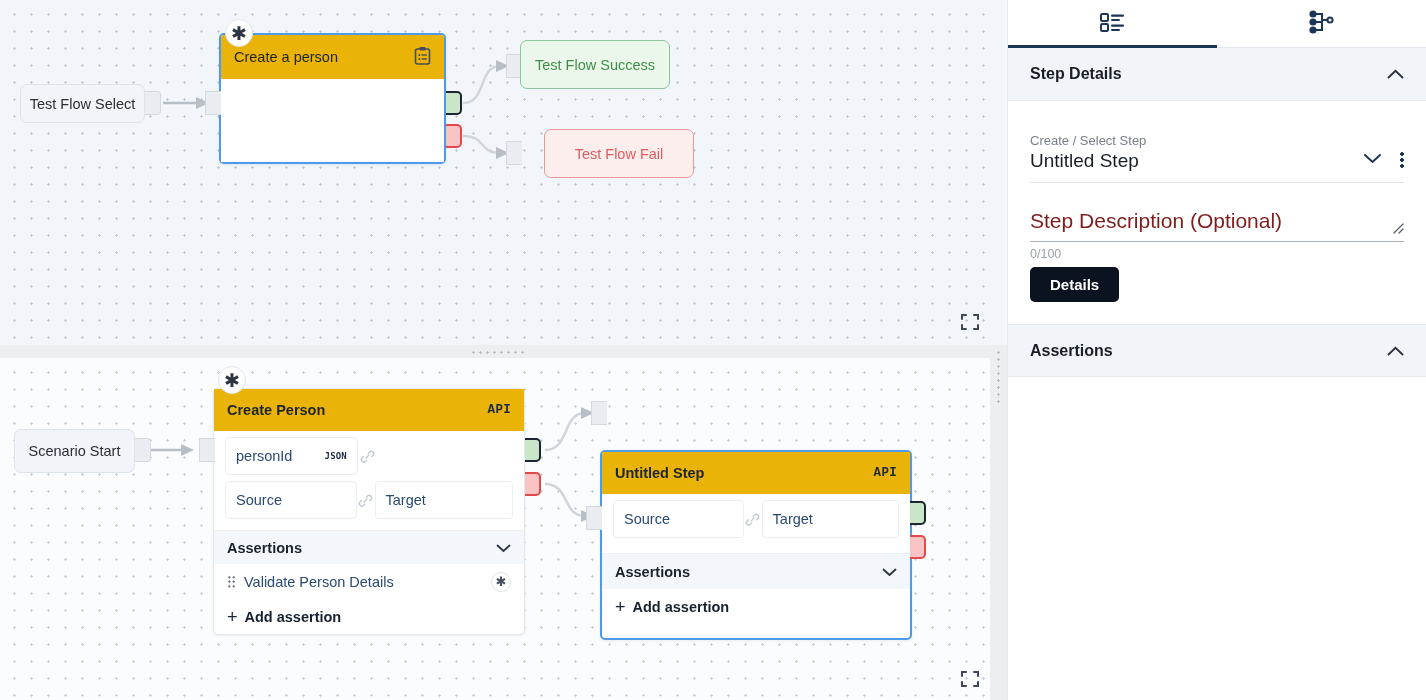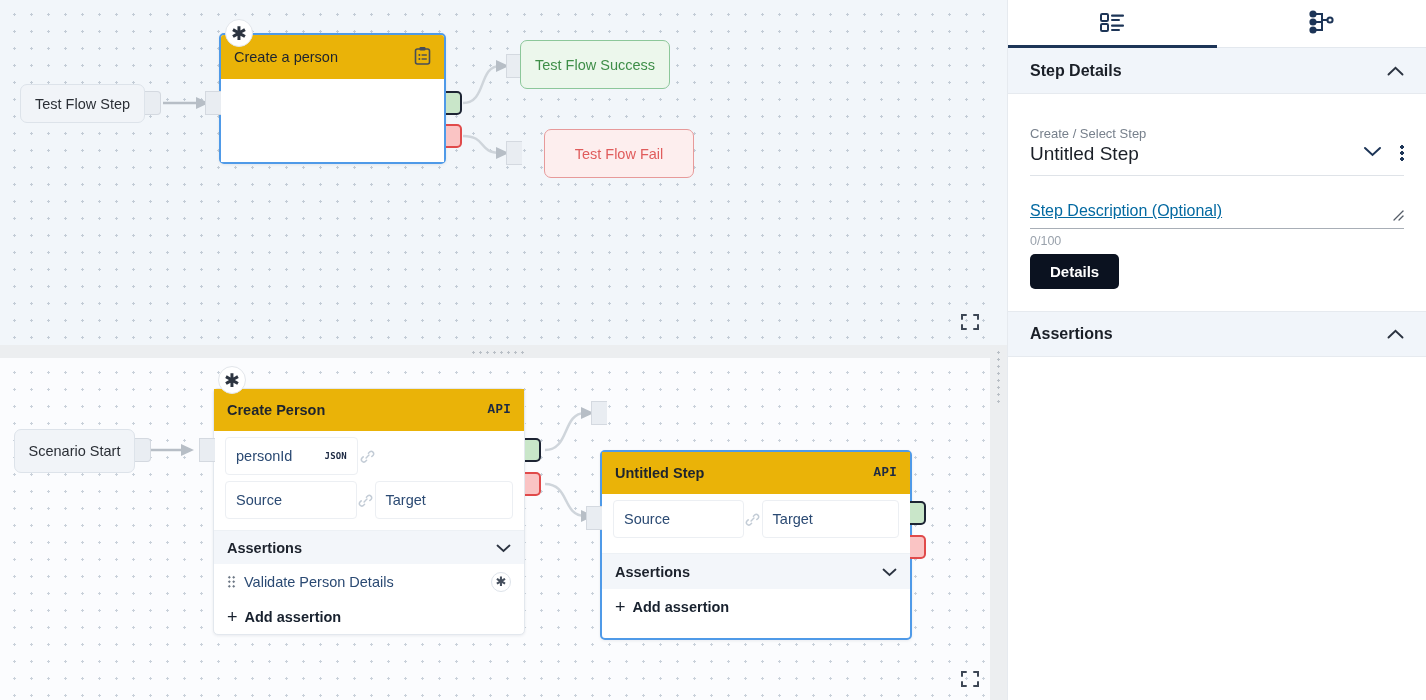--- a/index.html
+++ b/index.html
@@ -173,21 +173,21 @@
     flex: 1; display: flex; align-items: center; justify-content: center;
     cursor: pointer; position: relative;
   }
   .tab.active::after {
     content: ""; position: absolute; left: 0; right: 0; bottom: -1px;
     height: 3px; background: #1d3557;
   }
 
   .section-head {
     background: #f1f5fa;
-    height: 46px; display: flex; align-items: center;
+    height: 53px; display: flex; align-items: center;
     padding: 0 22px; border-bottom: 1px solid #e6eaef;
   }
   .section-head .title { font-size: 16px; font-weight: bold; color: #1a1f27; }
   .section-head .chev { margin-left: auto; color: #2b3340; }
 
   .panel-body { padding: 0 22px; }
 
   .select-row {
     display: flex; align-items: flex-end;
     padding: 32px 0 10px 0;
@@ -199,21 +199,21 @@
   .dots3 {
     width: 4px; height: 17px;
     background-image: radial-gradient(circle, #1d3557 1.7px, transparent 1.8px);
     background-size: 4px 6px; cursor: pointer;
   }
 
   .desc-row {
     position: relative; padding: 26px 0 8px 0;
     border-bottom: 1px solid #a8aeb6;
   }
-  .desc-row .ph { font-size: 16px; color: #0369a1; text-decoration: underline; }
+  .desc-row .ph { font-size: 21px; color: #7f1d1d; }
   .desc-row .resize {
     position: absolute; right: 0; bottom: 8px; width: 13px; height: 13px;
   }
   .counter { text-align: left; font-size: 12.5px; color: #9aa2ac; padding-top: 5px; }
 
   .tooltip-details {
     display: inline-block;
     background: #0b1220; color: #ffffff;
     font-size: 15px; font-weight: bold;
     padding: 9px 20px; border-radius: 5px;
@@ -231,21 +231,21 @@
     <svg width="990" height="345" style="position:absolute;left:0;top:0;">
       <path d="M163,103 L196,103" stroke="#b7bec6" stroke-width="2.5" fill="none"></path>
       <polygon points="196,97 209,103 196,109" fill="#b7bec6"></polygon>
       <path d="M463,103 C487,103 478,66 500,66" stroke="#cfd5db" stroke-width="2.5" fill="none"></path>
       <polygon points="496,60 509,66 496,72" fill="#b7bec6"></polygon>
       <path d="M463,136 C487,136 478,153 500,153" stroke="#cfd5db" stroke-width="2.5" fill="none"></path>
       <polygon points="496,147 509,153 496,159" fill="#b7bec6"></polygon>
     </svg>
 
     <div class="node term-node term-neutral" style="left:20px; top:84px; width:125px; height:39px;">
-      <span>Test Flow Step</span>
+      <span>Test Flow Select</span>
     </div>
     <div class="port right" style="left:145px; top:91px;"></div>
 
     <div class="aster-badge" style="left:225px; top:19px;">✱</div>
     <div class="node card" style="left:219px; top:33px; width:227px; height:131px;">
       <div class="card-head" style="height:44px; border-radius:3px 3px 0 0;">
         <span>Create a person</span>
         <span class="api" style="margin-left:auto;">
           <svg width="17" height="19" viewBox="0 0 17 19" fill="none">
             <rect x="1.5" y="3" width="14" height="15" rx="2" stroke="#454d59" stroke-width="1.6"></rect>

